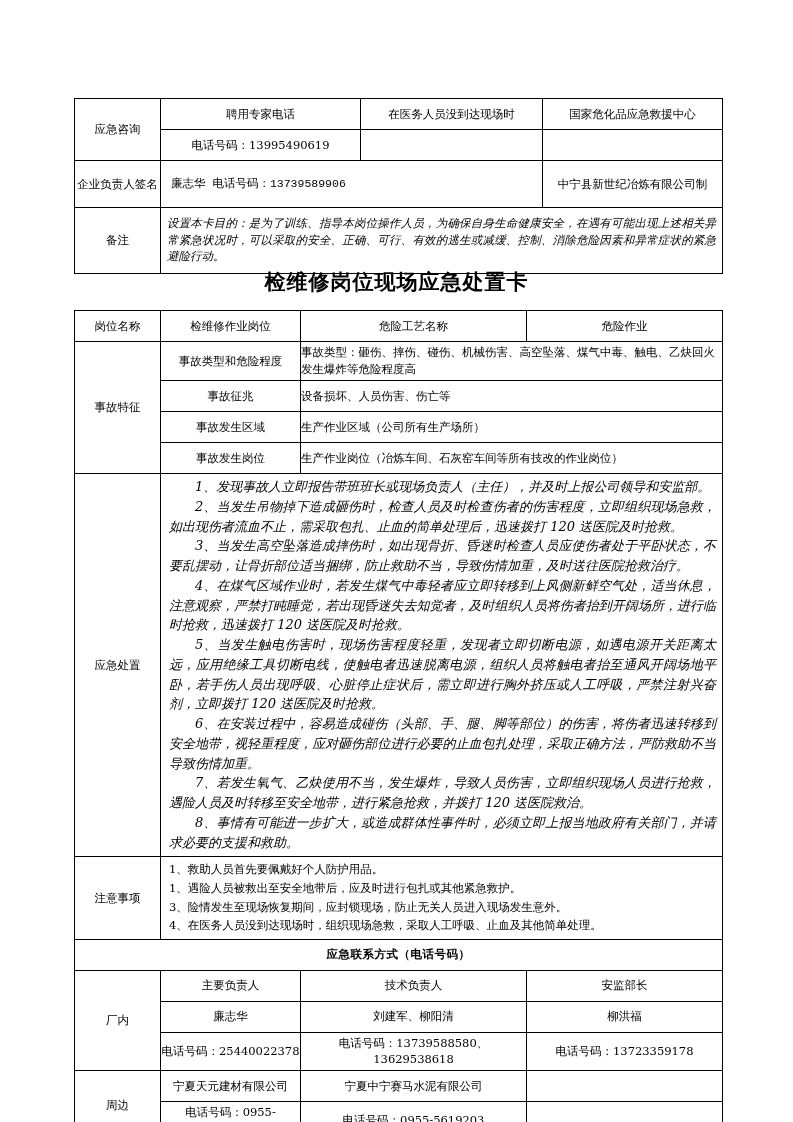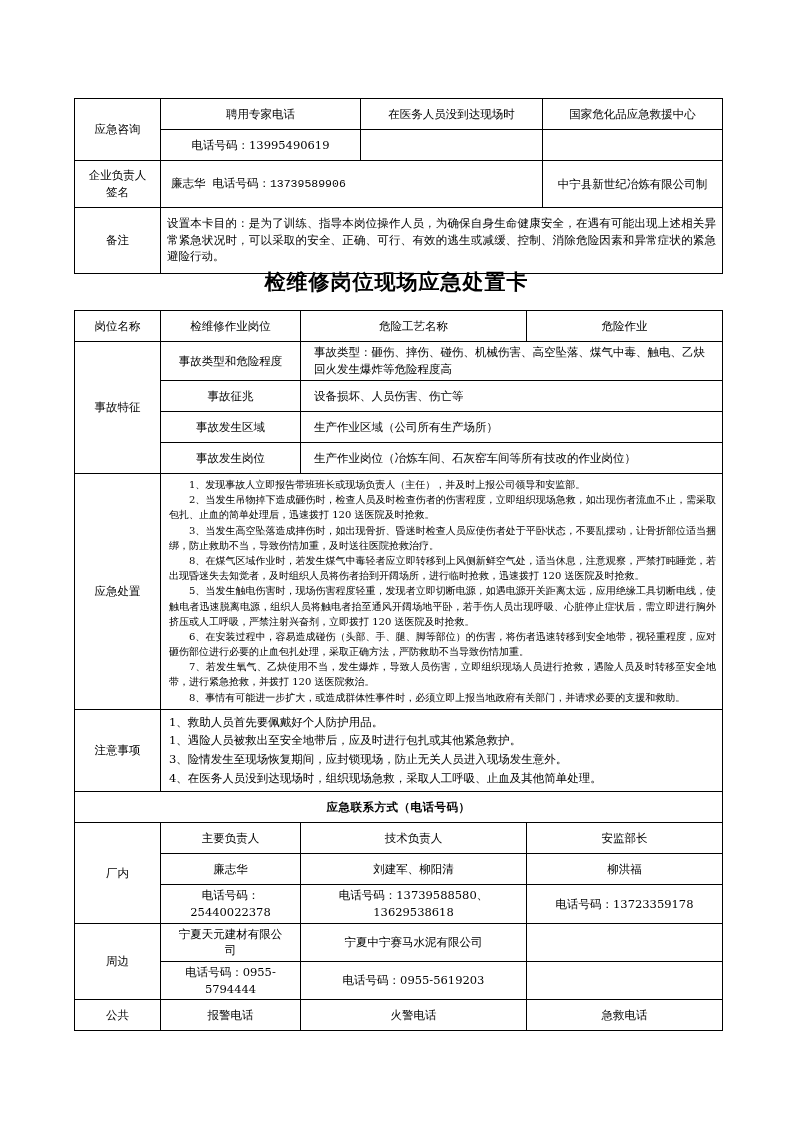--- a/index.html
+++ b/index.html
@@ -35,29 +35,29 @@
     top: 310px;
     width: 648px;
   }
   table {
     border-collapse: collapse;
     table-layout: fixed;
     width: 648px;
   }
   td {
     border: 1px solid #000000;
-    padding: 2px 13px;
+    padding: 2px 0;
     font-size: 11.5px;
     line-height: 1.45;
     vertical-align: middle;
     font-family: "DejaVu Serif", "Liberation Serif", serif;
   }
   .ctr { text-align: center; }
   .lft { text-align: left; }
-  .just { text-align: justify; }
+  .just { text-align: justify; font-style: italic; }
 
   .doc-title {
     position: absolute;
     left: 0;
     top: 268px;
     width: 793px;
     text-align: center;
     font-family: "DejaVu Sans", "Liberation Sans", sans-serif;
     font-weight: bold;
     font-size: 21px;
@@ -68,21 +68,21 @@
     font-family: Liberation Serif, serif;
     font-weight: bold;
     font-size: 11.5px;
     text-align: center;
     letter-spacing: 0.5px;
   }
   .para {
     margin: 0;
     text-indent: 2em;
     text-align: justify;
-    font-size: 10px;
+    font-size: 13px;
     line-height: 1.52;
   }
   .note-line {
     margin: 0;
     text-align: left;
     font-size: 11.5px;
     line-height: 1.62;
   }
   .tall { height: 26px; }
   .remark-cell { padding: 4px 6px 5px 6px; }
@@ -163,21 +163,21 @@
           <td class="ctr tall">事故发生岗位</td>
           <td class="lft tall" colspan="2">生产作业岗位（冶炼车间、石灰窑车间等所有技改的作业岗位）</td>
         </tr>
 
         <tr>
           <td class="ctr">应急处置</td>
           <td class="just resp-cell" colspan="3">
             <p class="para">1、发现事故人立即报告带班班长或现场负责人（主任），并及时上报公司领导和安监部。</p>
             <p class="para">2、当发生吊物掉下造成砸伤时，检查人员及时检查伤者的伤害程度，立即组织现场急救，如出现伤者流血不止，需采取包扎、止血的简单处理后，迅速拨打 120 送医院及时抢救。</p>
             <p class="para">3、当发生高空坠落造成摔伤时，如出现骨折、昏迷时检查人员应使伤者处于平卧状态，不要乱摆动，让骨折部位适当捆绑，防止救助不当，导致伤情加重，及时送往医院抢救治疗。</p>
-            <p class="para">8、在煤气区域作业时，若发生煤气中毒轻者应立即转移到上风侧新鲜空气处，适当休息，注意观察，严禁打盹睡觉，若出现昏迷失去知觉者，及时组织人员将伤者抬到开阔场所，进行临时抢救，迅速拨打 120 送医院及时抢救。</p>
+            <p class="para">4、在煤气区域作业时，若发生煤气中毒轻者应立即转移到上风侧新鲜空气处，适当休息，注意观察，严禁打盹睡觉，若出现昏迷失去知觉者，及时组织人员将伤者抬到开阔场所，进行临时抢救，迅速拨打 120 送医院及时抢救。</p>
             <p class="para">5、当发生触电伤害时，现场伤害程度轻重，发现者立即切断电源，如遇电源开关距离太远，应用绝缘工具切断电线，使触电者迅速脱离电源，组织人员将触电者抬至通风开阔场地平卧，若手伤人员出现呼吸、心脏停止症状后，需立即进行胸外挤压或人工呼吸，严禁注射兴奋剂，立即拨打 120 送医院及时抢救。</p>
             <p class="para">6、在安装过程中，容易造成碰伤（头部、手、腿、脚等部位）的伤害，将伤者迅速转移到安全地带，视轻重程度，应对砸伤部位进行必要的止血包扎处理，采取正确方法，严防救助不当导致伤情加重。</p>
             <p class="para">7、若发生氧气、乙炔使用不当，发生爆炸，导致人员伤害，立即组织现场人员进行抢救，遇险人员及时转移至安全地带，进行紧急抢救，并拨打 120 送医院救治。</p>
             <p class="para">8、事情有可能进一步扩大，或造成群体性事件时，必须立即上报当地政府有关部门，并请求必要的支援和救助。</p>
           </td>
         </tr>
 
         <tr>
           <td class="ctr">注意事项</td>
           <td class="lft resp-cell" colspan="3">

